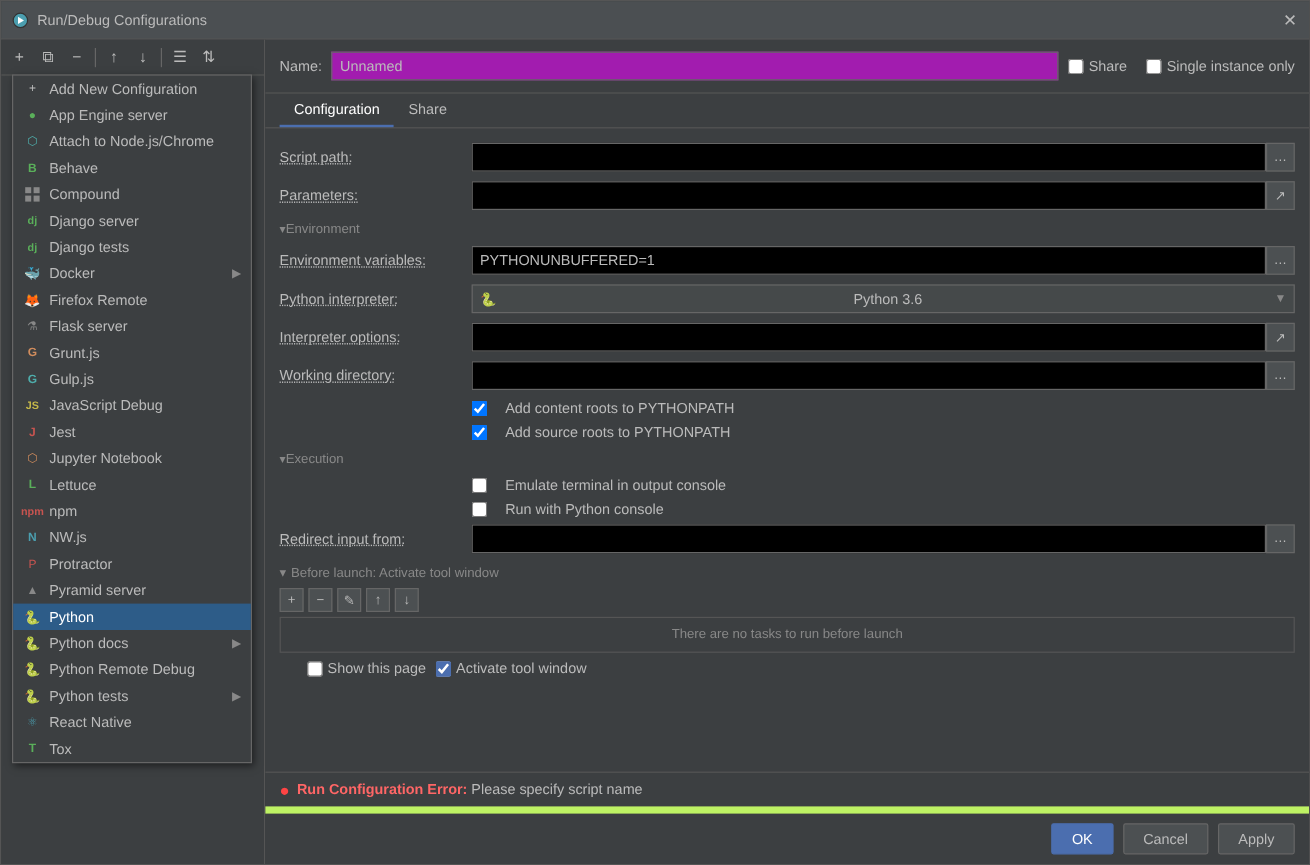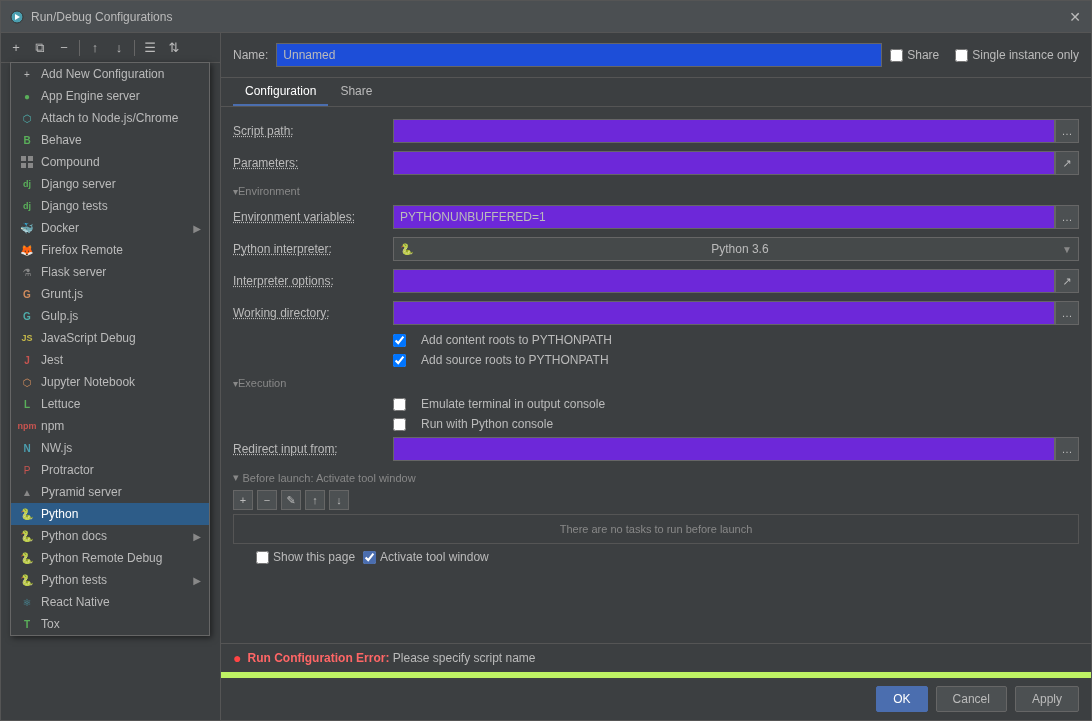--- a/index.html
+++ b/index.html
@@ -145,21 +145,21 @@
     }
 
     .name-label {
       color: #bbbbbb;
       font-size: 12px;
     }
 
     .name-input {
       flex: 1;
       height: 24px;
-      background: #1d4ed8;
+      background: #a21caf;
       border: 1px solid #666;
       color: #bbbbbb;
       padding: 0 6px;
       font-size: 12px;
     }
 
     .checkbox-label {
       display: flex;
       align-items: center;
       gap: 4px;
@@ -223,21 +223,21 @@
 
     .field-label.underline {
       text-decoration: underline;
       text-decoration-style: dotted;
       cursor: pointer;
     }
 
     .field-input {
       flex: 1;
       height: 24px;
-      background: #6d28d9;
+      background: #000000;
       border: 1px solid #666;
       color: #bbbbbb;
       padding: 0 6px;
       font-size: 12px;
     }
 
     .field-btn {
       width: 24px;
       height: 24px;
       background: #4c5052;

